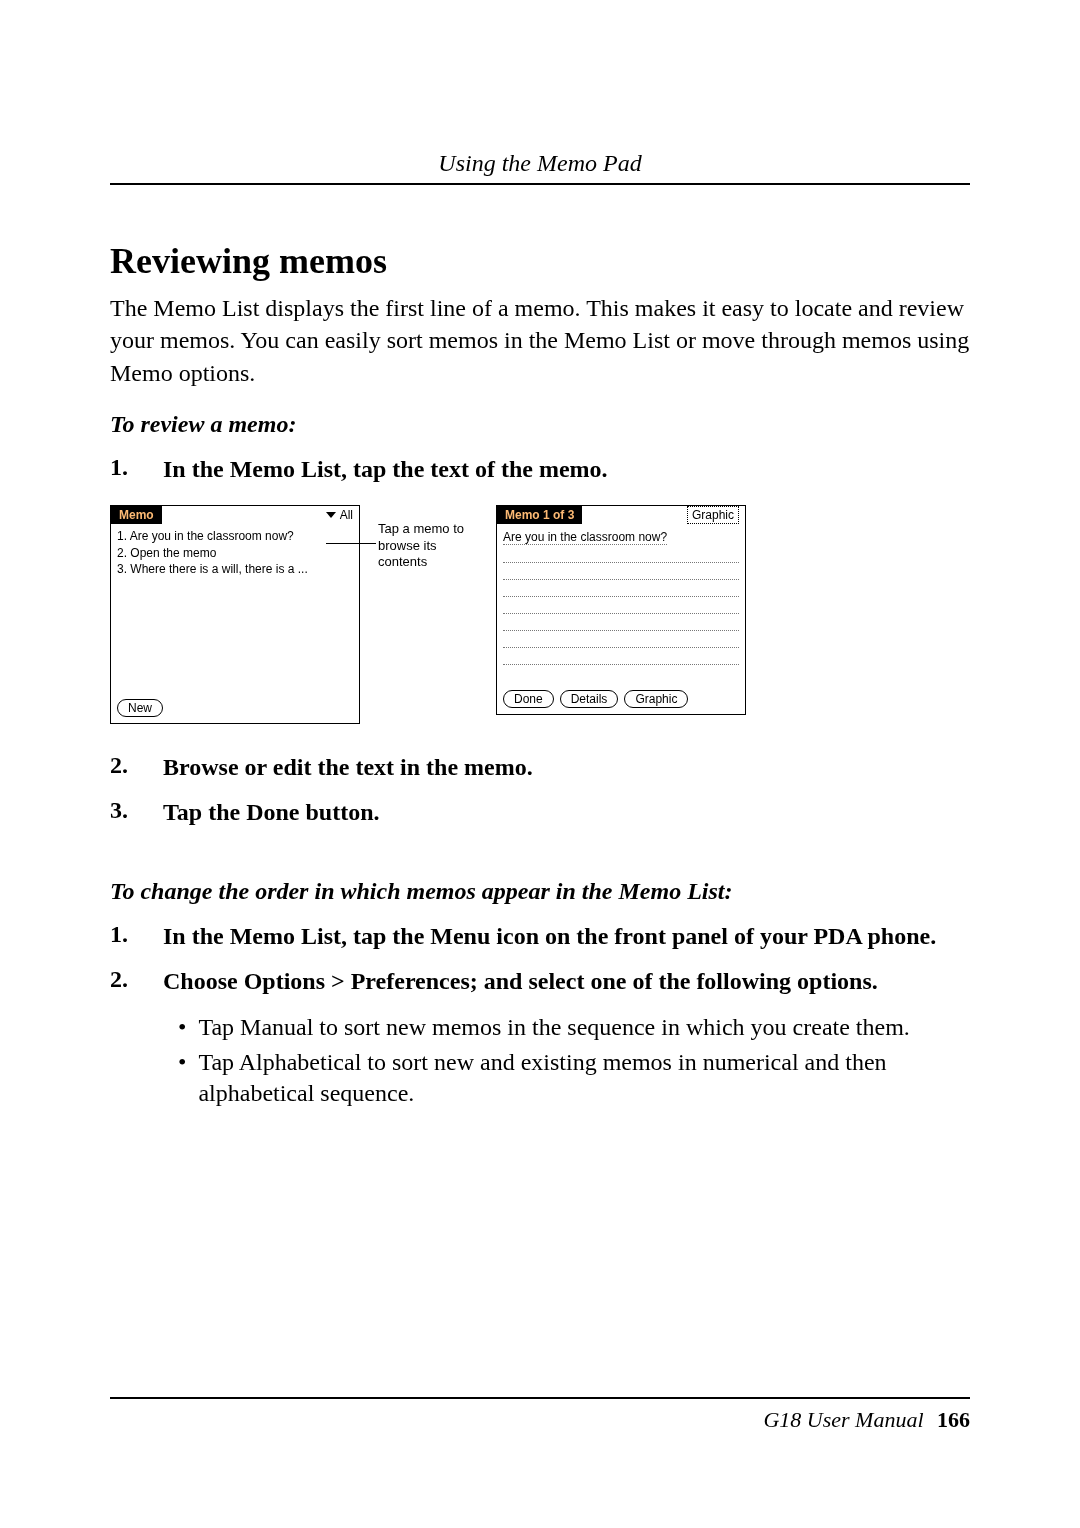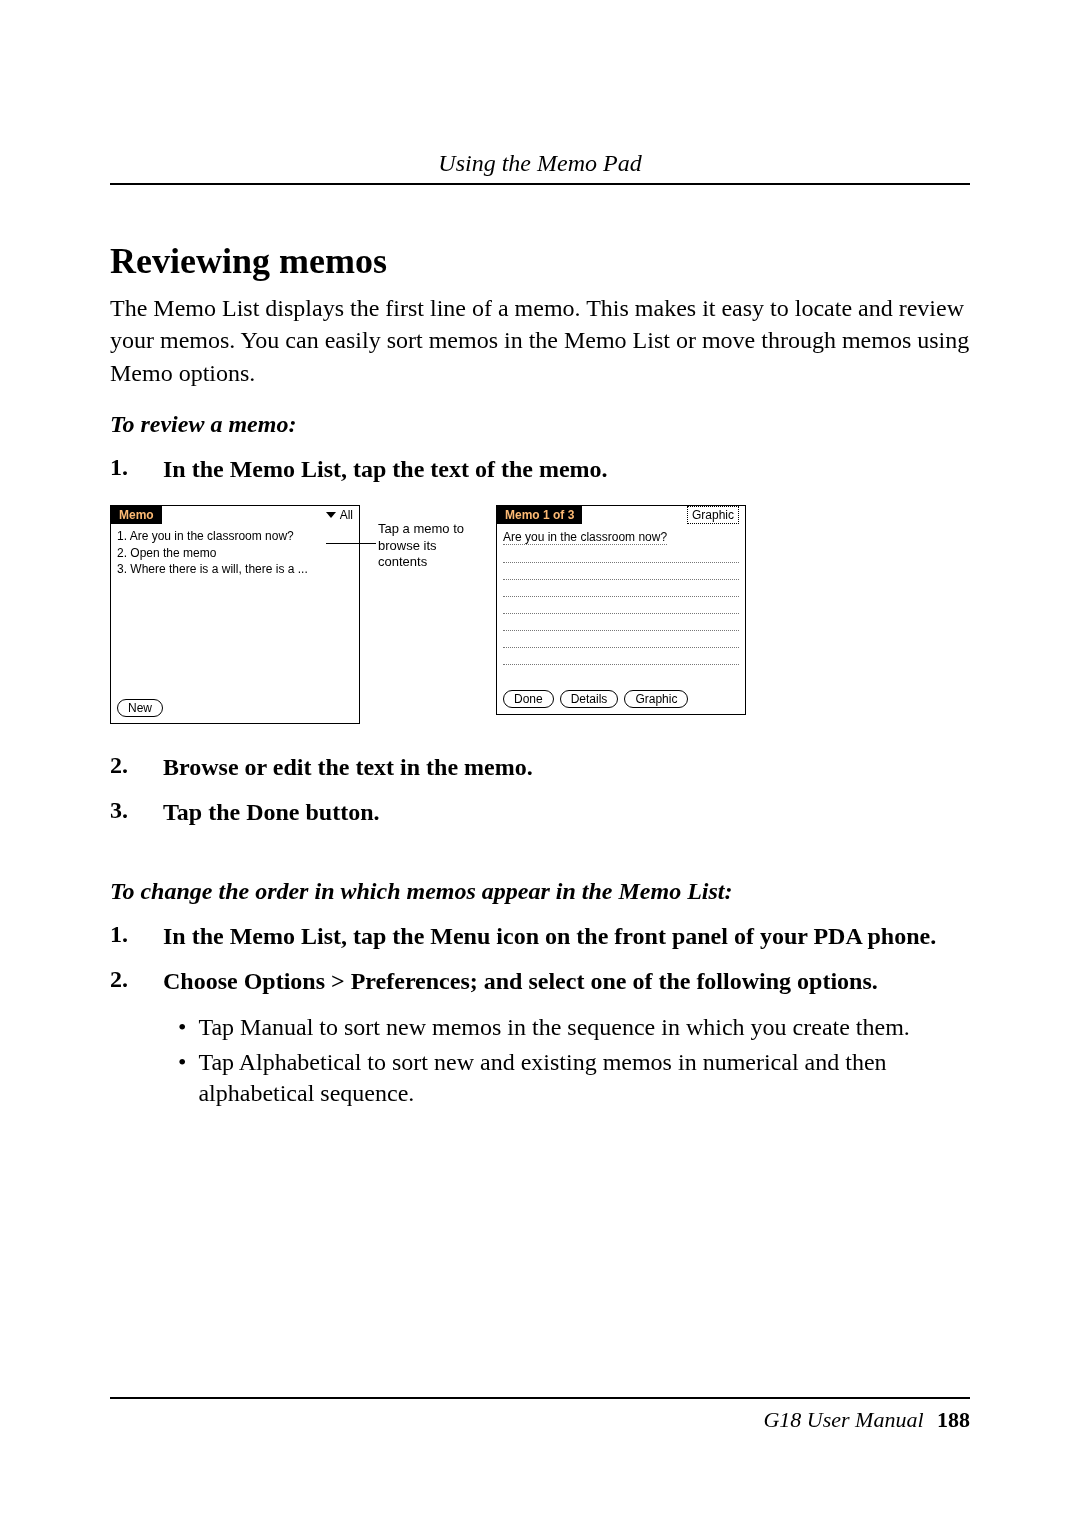--- a/index.html
+++ b/index.html
@@ -252,16 +252,16 @@
     <div class="bullet-row">
       <div class="bullet-dot">•</div>
       <div class="bullet-text">Tap Alphabetical to sort new and existing memos in numerical and then alphabetical sequence.</div>
     </div>
   </div>
 
   <div class="footer">
     <hr>
     <div class="line">
       <span class="manual">G18 User Manual</span>
-      <span class="pgnum">188</span>
+      <span class="pgnum">166</span>
     </div>
   </div>
 </div>
 
 </body></html>

